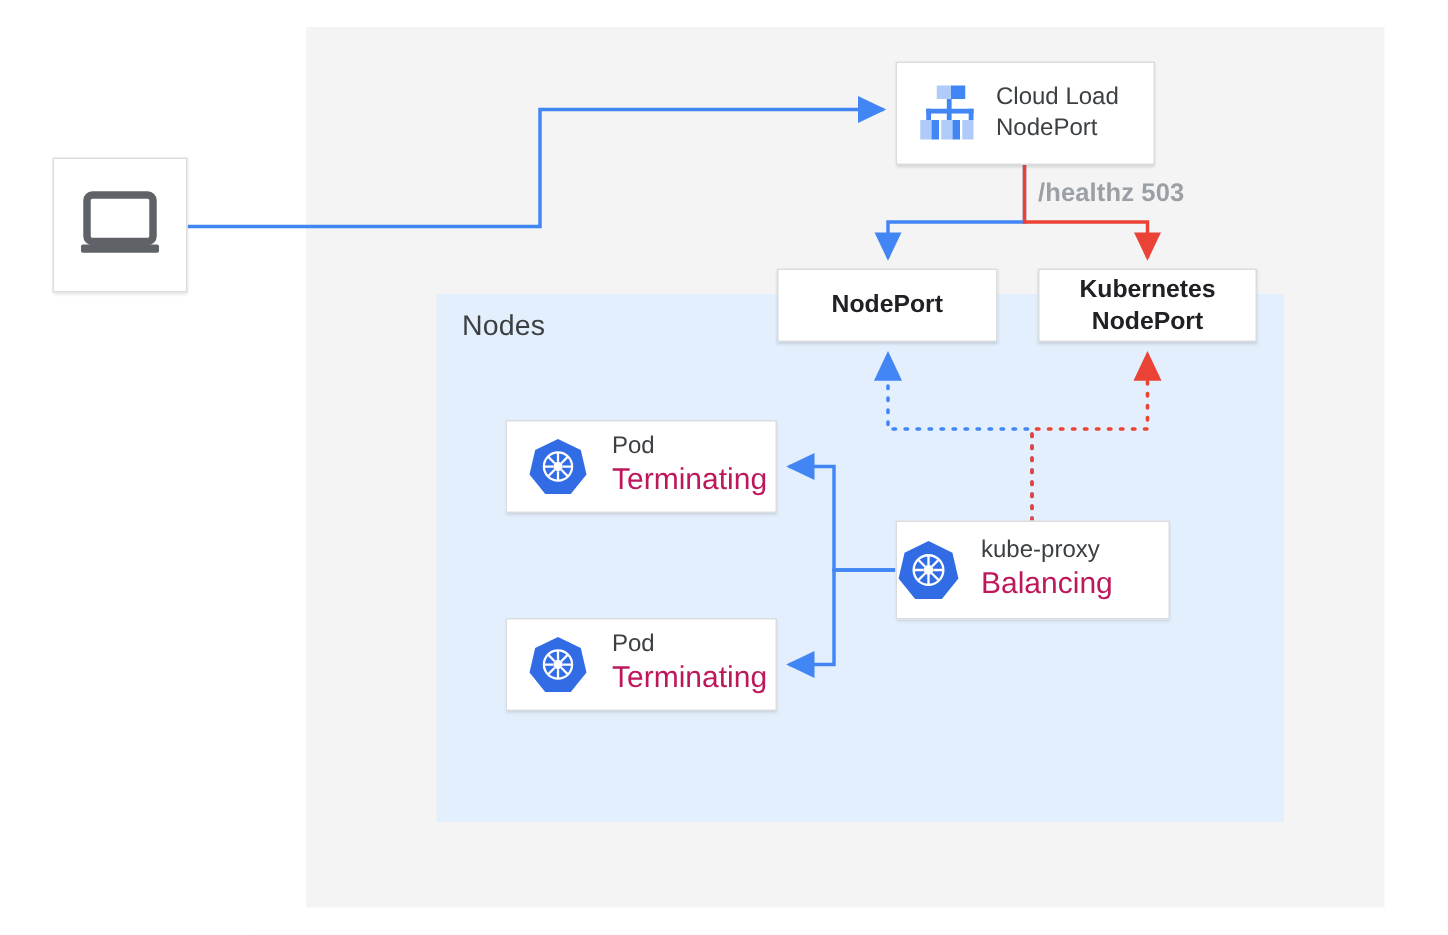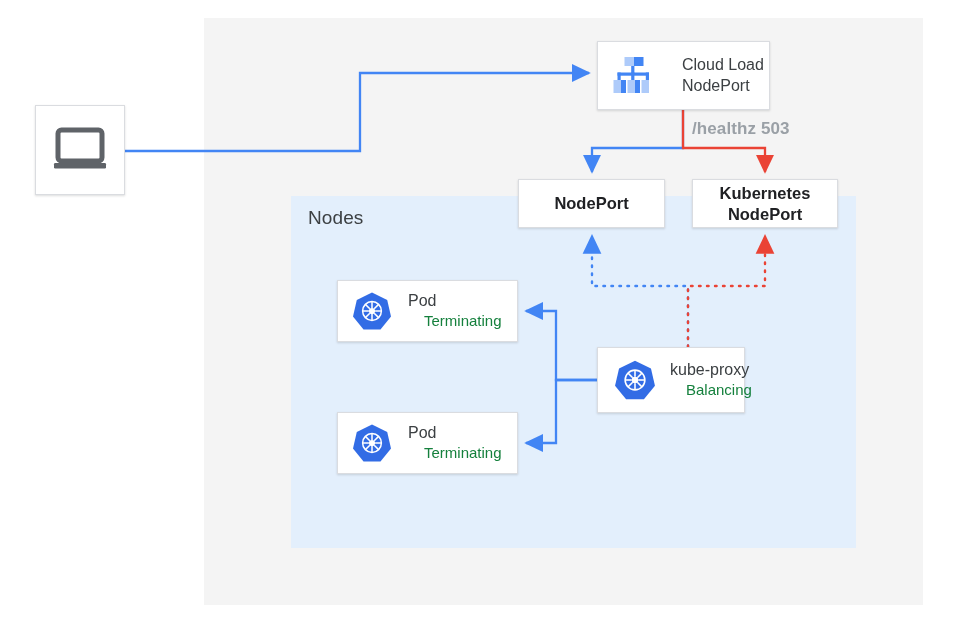--- a/index.html
+++ b/index.html
@@ -55,52 +55,51 @@
     flex-direction: column;
     justify-content: center;
     line-height: 1.26;
   }
   .card-title {
     font-size: 16px;
     color: #3c4043;
     white-space: nowrap;
   }
   .card-sub {
-    font-size: 15px;
-    color: #15803d;
+    font-size: 20px;
+    color: #be185d;
     white-space: nowrap;
-    margin-left: 16px;
   }
   
   #client-card {
     left: 35px; top: 105px; width: 90px; height: 90px;
     justify-content: center;
   }
   #lb-card {
     left: 597px; top: 41px; width: 173px; height: 69px;
-    padding-left: 10px; gap: 26px;
+    padding-left: 10px; gap: 8px;
   }
   #nodeport-card {
     left: 518px; top: 179px; width: 147px; height: 49px;
     justify-content: center;
   }
   #hc-nodeport-card {
     left: 692px; top: 179px; width: 146px; height: 49px;
     justify-content: center;
   }
   .port-label {
     font-size: 16.5px;
     font-weight: bold;
     color: #202124;
     text-align: center;
     line-height: 1.22;
   }
   #pod1-card { left: 337px; top: 280px; width: 181px; height: 62px; padding-left: 14px; gap: 16px; }
   #pod2-card { left: 337px; top: 412px; width: 181px; height: 62px; padding-left: 14px; gap: 16px; }
-  #kubeproxy-card { left: 597px; top: 347px; width: 148px; height: 66px; padding-left: 16px; gap: 14px; }
+  #kubeproxy-card { left: 597px; top: 347px; width: 183px; height: 66px; padding-left: 0; gap: 14px; }
 
   
   .icon { flex: none; display: block; }
 
   
   .conn {
     position: absolute;
     left: 0; top: 0;
     width: 965px; height: 623px;
     pointer-events: none;

